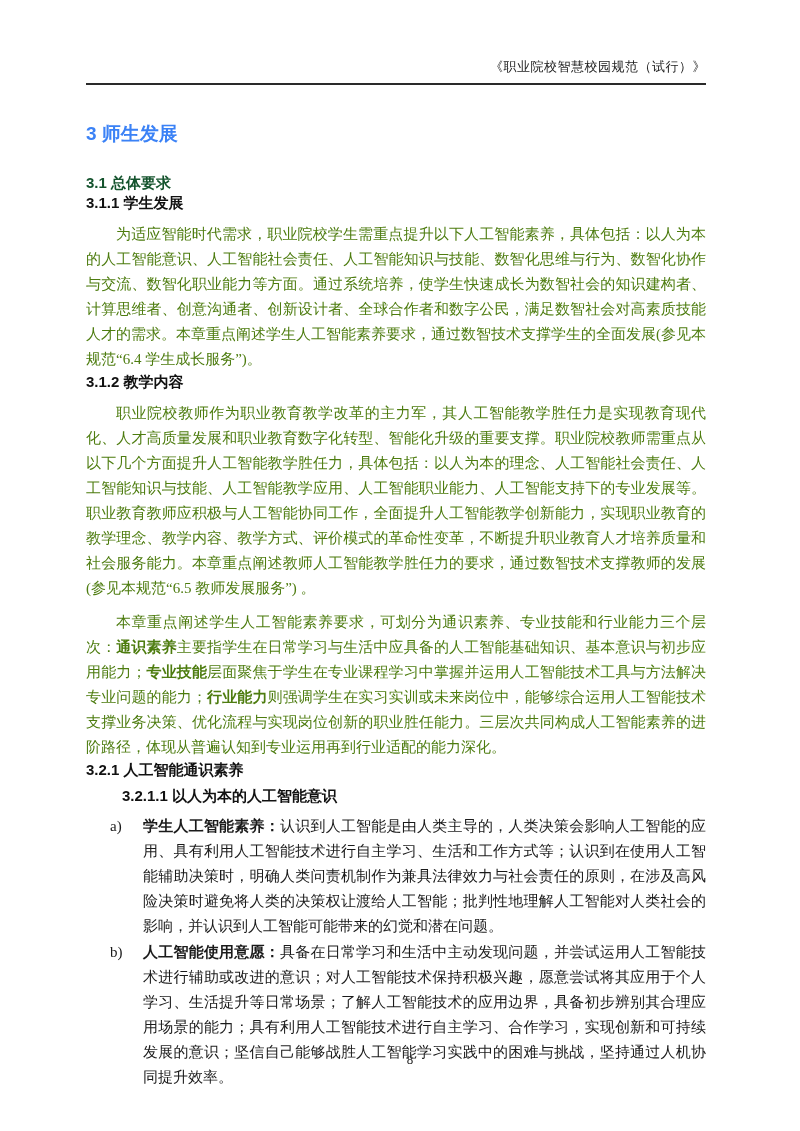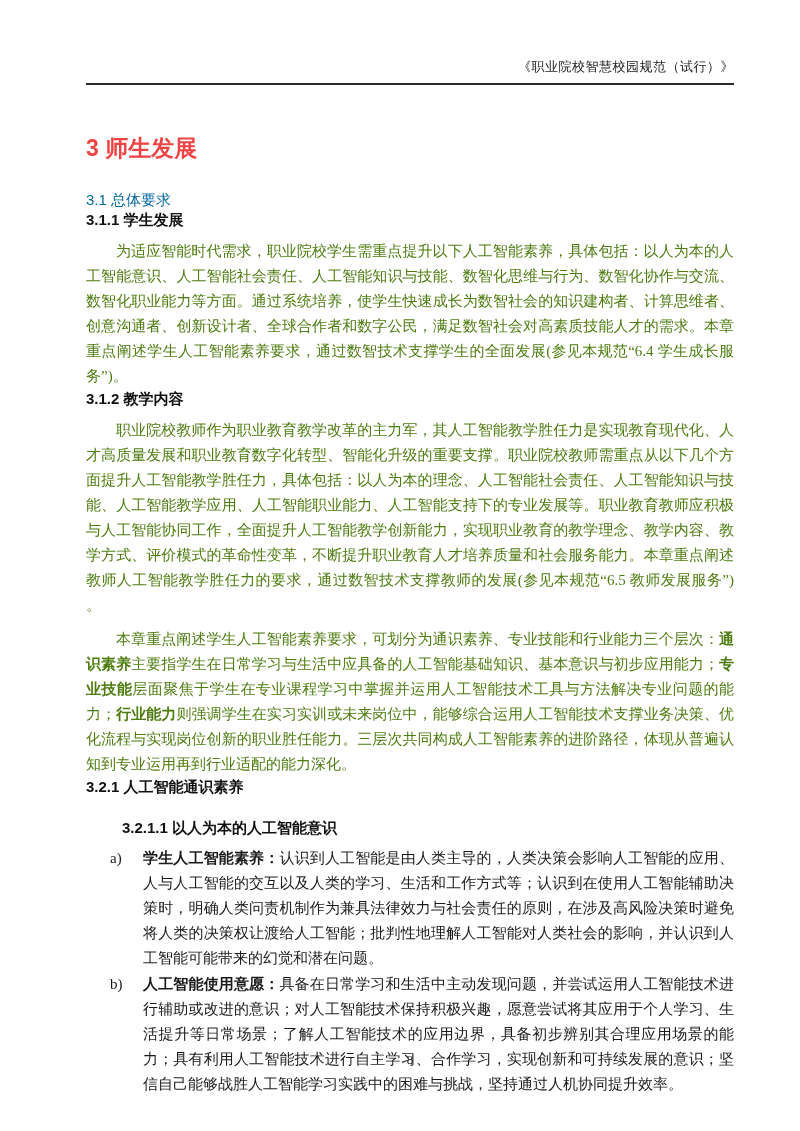--- a/index.html
+++ b/index.html
@@ -6,59 +6,59 @@
   html, body { background: #ffffff; }
   body {
     width: 800px; height: 1131px;
     color: #1a1a1a;
     font-family: "Liberation Serif", "DejaVu Serif", serif;
     overflow: hidden;
   }
   .page {
     position: relative;
     width: 800px; height: 1131px;
-    padding: 58px 66px 0 86px;
+    padding: 58px 94px 0 86px;
     background: #ffffff;
   }
   
   .hdr-title {
     text-align: right;
     font-size: 13px;
     letter-spacing: 0.5px;
     color: #222;
     padding-bottom: 7px;
   }
   .hdr-rule {
     height: 0;
     border-bottom: 2px solid #2a2a2a;
   }
   
   .chapter-h {
-    margin-top: 48px;
+    margin-top: 36px;
     font-family: "Liberation Sans", "DejaVu Sans", sans-serif;
-    font-size: 23px;
+    font-size: 19px;
     font-weight: bold;
-    color: #ef4444;
+    color: #3b82f6;
   }
   .h2 {
     margin-top: 27px;
     font-family: "Liberation Sans", "DejaVu Sans", sans-serif;
     font-size: 15px;
-    font-weight: normal;
-    color: #0369a1;
+    font-weight: bold;
+    color: #14532d;
   }
   .h3 {
     margin-top: 1px;
     font-family: "Liberation Sans", "DejaVu Sans", sans-serif;
     font-size: 15px;
     font-weight: bold;
     color: #111;
   }
   .h4 {
-    margin-top: 22px;
+    margin-top: 7px;
     margin-left: 36px;
     font-family: "Liberation Sans", "DejaVu Sans", sans-serif;
     font-size: 15px;
     font-weight: bold;
     color: #111;
   }
   
   .para {
     margin-top: 9px;
     font-size: 15px;
@@ -118,21 +118,21 @@
 
   <p class="para"><span>本章重点阐述学生人工智能素养要求，可划分为通识素养、专业技能和行业能力三个层次：</span><span class="term">通识素养</span><span>主要指学生在日常学习与生活中应具备的人工智能基础知识、基本意识与初步应用能力；</span><span class="term">专业技能</span><span>层面聚焦于学生在专业课程学习中掌握并运用人工智能技术工具与方法解决专业问题的能力；</span><span class="term">行业能力</span><span>则强调学生在实习实训或未来岗位中，能够综合运用人工智能技术支撑业务决策、优化流程与实现岗位创新的职业胜任能力。三层次共同构成人工智能素养的进阶路径，体现从普遍认知到专业运用再到行业适配的能力深化。</span></p>
 
   <div class="h3">3.2.1 人工智能通识素养</div>
 
   <div class="h4">3.2.1.1 以人为本的人工智能意识</div>
 
   <div class="list">
     <div class="list-item">
       <span class="marker">a)</span>
-      <p class="item-text"><span class="lead">学生人工智能素养：</span><span>认识到人工智能是由人类主导的，人类决策会影响人工智能的应用、人与人工智能的交互以及人类的学习、生活和工作方式等；认识到在使用人工智能辅助决策时，明确人类问责机制作为兼具法律效力与社会责任的原则，在涉及高风险决策时避免将人类的决策权让渡给人工智能；批判性地理解人工智能对人类社会的影响，并认识到人工智能可能带来的幻觉和潜在问题。</span></p>
+      <p class="item-text"><span class="lead">学生人工智能素养：</span><span>认识到人工智能是由人类主导的，人类决策会影响人工智能的应用、具有利用人工智能技术进行自主学习、生活和工作方式等；认识到在使用人工智能辅助决策时，明确人类问责机制作为兼具法律效力与社会责任的原则，在涉及高风险决策时避免将人类的决策权让渡给人工智能；批判性地理解人工智能对人类社会的影响，并认识到人工智能可能带来的幻觉和潜在问题。</span></p>
     </div>
     <div class="list-item">
       <span class="marker">b)</span>
       <p class="item-text"><span class="lead">人工智能使用意愿：</span><span>具备在日常学习和生活中主动发现问题，并尝试运用人工智能技术进行辅助或改进的意识；对人工智能技术保持积极兴趣，愿意尝试将其应用于个人学习、生活提升等日常场景；了解人工智能技术的应用边界，具备初步辨别其合理应用场景的能力；具有利用人工智能技术进行自主学习、合作学习，实现创新和可持续发展的意识；坚信自己能够战胜人工智能学习实践中的困难与挑战，坚持通过人机协同提升效率。</span></p>
     </div>
   </div>
 
   <div class="footer-pageno">8</div>
 
 </div>

